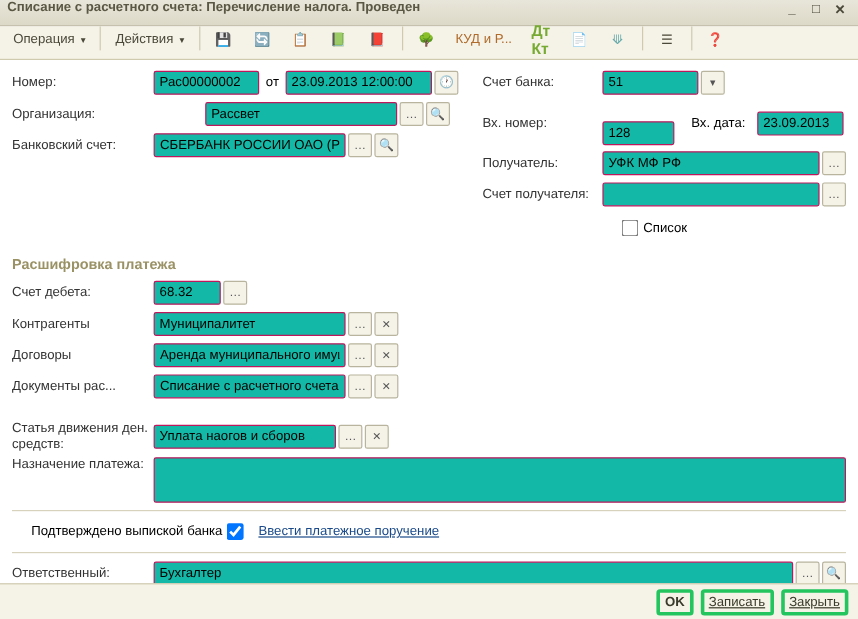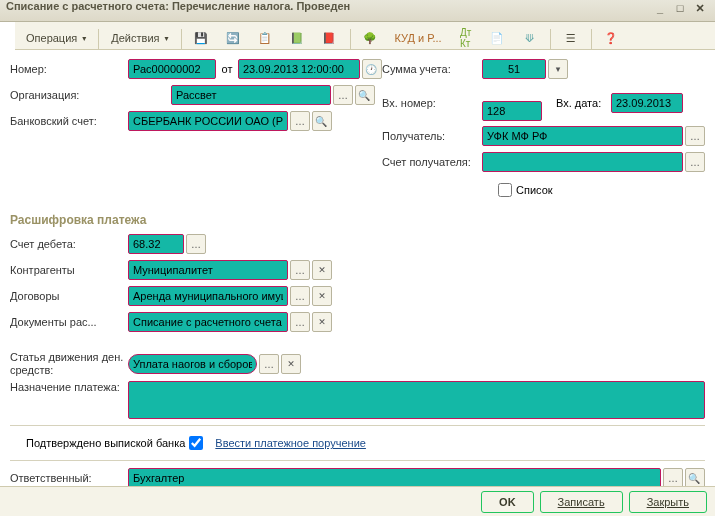--- a/index.html
+++ b/index.html
@@ -30,24 +30,23 @@
     margin-left: 2px;
     cursor: pointer;
     font-weight: bold;
     color: #4a4838;
   }
   .toolbar {
     background: #f5f3e8;
     border-bottom: 1px solid #cfcaae;
     height: 28px;
     display: flex;
-    align-items: flex-end;
+    align-items: flex-start;
     padding: 0 4px;
     gap: 2px;
-    margin-left: 15px;
   }
   .tbtn {
     height: 22px;
     padding: 0 6px;
     display: flex;
     align-items: center;
     border: 1px solid transparent;
     border-radius: 3px;
     cursor: pointer;
     color: #4a4838;
@@ -77,21 +76,21 @@
     background: #f5f3e8;
     display: flex; align-items: center; justify-content: center;
     cursor: pointer;
     border-radius: 2px;
     margin-left: 2px;
     font-size: 10px;
     color: #555;
     flex-shrink: 0;
   }
   .btn-sq.dots::after { content: "…"; }
-  .two-col { display: flex; }
+  .two-col { display: flex; gap: 20px; }
   .col { flex: 1; }
   .col-r .lbl { width: 100px; }
 
   .section-title {
     color: #9a9265;
     font-weight: bold;
     margin: 8px 0 6px 0;
     font-size: 12px;
   }
   .chk { display: flex; align-items: center; gap: 4px; margin-left: 16px; }
@@ -109,22 +108,22 @@
     border-top: 1px solid #cfcaae;
     background: #f5f3e8;
     display: flex;
     align-items: center;
     justify-content: flex-end;
     padding: 0 8px;
     gap: 6px;
   }
   .fbtn {
     height: 22px;
-    padding: 0 17px;
-    border: 1px solid #22c55e;
+    padding: 0 4px;
+    border: 3px solid #22c55e;
     background: #f5f3e8;
     border-radius: 3px;
     cursor: pointer;
     display: flex; align-items: center;
     text-decoration: underline;
     color: #3a3a2a;
   }
   .fbtn.primary { text-decoration: none; font-weight: bold; }
 
   .clock::before { content: "🕐"; font-size: 10px; }
@@ -170,21 +169,21 @@
       <span class="ico">📕</span>
     </div>
   <div class="tsep"></div>
   <div class="tbtn">
       <span class="ico">🌳</span>
     </div>
   <div class="tbtn" style="color:#b06a2a">
       <span>КУД и Р...</span>
     </div>
   <div class="tbtn">
-      <span class="ico" style="color:#7a3;font-weight:normal;font-size:10px">Дт<br>Кт</span>
+      <span class="ico" style="color:#7a3;font-weight:bold;font-size:13px">Дт<br>Кт</span>
     </div>
   <div class="tbtn">
       <span class="ico">📄</span>
     </div>
   <div class="tbtn">
       <span class="ico" style="color:#6aa">⟱</span>
     </div>
   <div class="tsep"></div>
   <div class="tbtn">
       <span class="ico">☰</span>
@@ -216,22 +215,22 @@
       <div class="row">
         <span class="lbl">Банковский счет:</span>
         <input class="fld" style="width: 160px;" value="СБЕРБАНК РОССИИ ОАО (Расчетн">
         <span class="btn-sq dots"></span>
         <span class="btn-sq mag"></span>
       </div>
     </div>
 
     <div class="col col-r">
       <div class="row">
-        <span class="lbl">Сумма учета:</span>
-        <input class="fld" style="width: 64px; text-align: center;" value="51">
+        <span class="lbl">Счет банка:</span>
+        <input class="fld" style="width: 80px;" value="51">
         <span class="btn-sq dd"></span>
       </div>
       <div class="row">
         <span class="lbl">Вх. номер:</span>
         <input class="fld" style="width: 60px; margin-top: 17px;" value="128">
         <span style="width:14px"></span>
         <span style="width:55px">Вх. дата:</span>
         <input class="fld" style="width: 72px;" value="23.09.2013">
 
       </div>
@@ -280,21 +279,21 @@
     <span class="lbl">Документы рас...</span>
     <input class="fld" style="width: 160px;" value="Списание с расчетного счета Рас00">
     <span class="btn-sq dots"></span>
     <span class="btn-sq x"></span>
   </div>
 
   <div style="height:14px"></div>
 
   <div class="row">
     <span class="lbl" style="width:118px;line-height:1.2">Статья движения ден. средств:</span>
-    <input class="fld" style="width: 129px; border-radius: 10px;" value="Уплата наогов и сборов">
+    <input class="fld" style="width: 152px;" value="Уплата наогов и сборов">
     <span class="btn-sq dots"></span>
     <span class="btn-sq x"></span>
   </div>
 
   <div class="row" style="align-items:flex-start;margin-top:4px">
     <span class="lbl" style="line-height:1.2">Назначение платежа:</span>
     <textarea class="fld" style="flex: 1 1 0%; height: 38px;"></textarea>
   </div>
 
   <div class="hr"></div>

